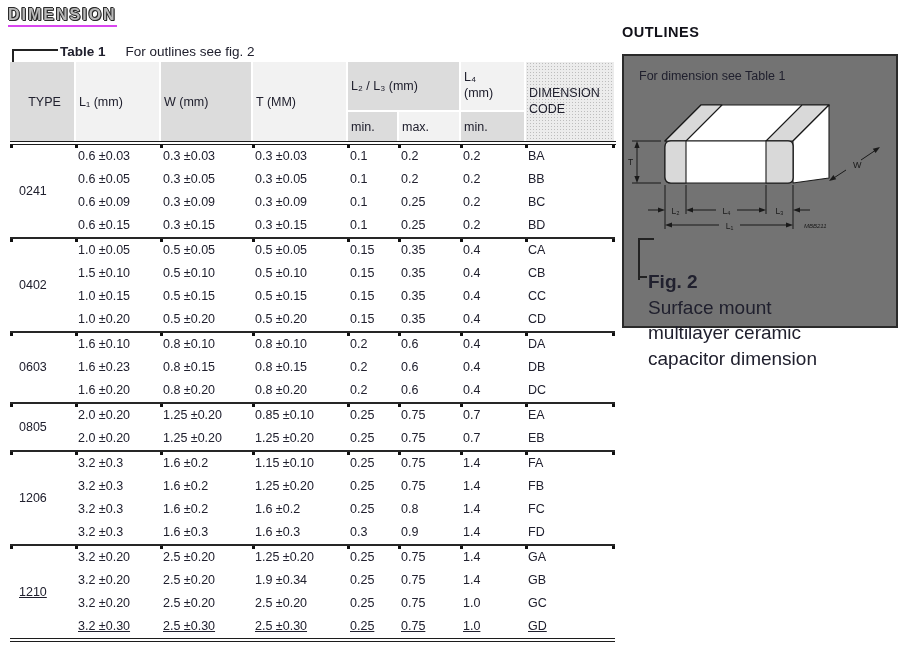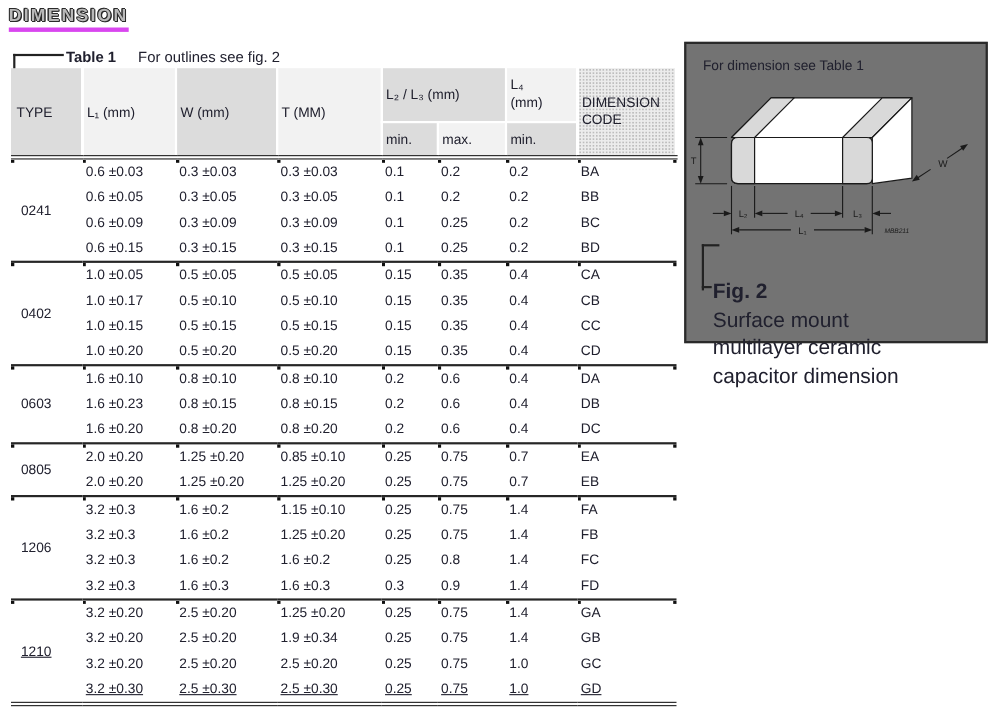--- a/index.html
+++ b/index.html
@@ -8,21 +8,21 @@
     background:#ffffff;color:#20202e;
     font-family:"Liberation Sans","DejaVu Sans",sans-serif;
   }
 
   
   .page-title{
     position:absolute;left:8px;top:6px;
     font-size:16px;font-weight:700;letter-spacing:2px;
     color:#b9b9b9;
     text-shadow:1px 0 #2a2a2a,-1px 0 #2a2a2a,0 1px #2a2a2a,0 -1px #2a2a2a,1px 1px #2a2a2a,-1px -1px #2a2a2a;
-    border-bottom:4px solid #d946ef;padding-bottom:1px;
+    border-bottom:2px solid #d946ef;padding-bottom:1px;
   }
 
   
   .caption-row{position:absolute;left:10px;top:42px;height:20px;width:600px;}
   .caption-bracket{
     position:absolute;left:2px;top:7px;width:44px;height:14px;
     border-left:2px solid #222;border-top:2px solid #222;
   }
   .caption-text{position:absolute;left:50px;top:2px;font-size:13.5px;}
   .caption-text b{font-weight:700;margin-right:20px;}
@@ -43,21 +43,21 @@
   thead th.light{background:#f2f2f2;}
   thead th.dots{
     background-color:#ececec;
     background-image:radial-gradient(#bdbdbd 0.8px,rgba(0,0,0,0) 0.9px);
     background-size:3px 3px;
   }
   thead tr.h1 th{height:48px;}
   thead tr.h2 th{height:29px;}
   thead th.span2{vertical-align:middle;}
   thead th.wrap{white-space:pre-line;line-height:1.25;}
-  thead th.pad{padding-left:5px;}
+  thead th.pad{padding-left:5px;text-align:center;}
   thead tr.h2 th, thead th[rowspan]{border-bottom:4px double #1c1c1c;}
   thead th.subgap{border-bottom:2px solid #fff;height:46px;}
 
   tbody td{height:23px;line-height:23px;}
   tbody td.type{padding-left:9px;vertical-align:middle;}
   tr.gs td{border-top:2px solid #262626;}
   tr.gs td,tr.gs0 td{
     background-image:linear-gradient(#101010,#101010);
     background-repeat:no-repeat;background-size:3px 3px;background-position:0 0;
   }
@@ -168,21 +168,21 @@
         <td class="type" rowspan="4">0402</td>
         <td>1.0 ±0.05</td>
         <td>0.5 ±0.05</td>
         <td>0.5 ±0.05</td>
         <td>0.15</td>
         <td>0.35</td>
         <td>0.4</td>
         <td>CA</td>
       </tr>
       <tr>
-        <td>1.0 ±0.17</td>
+        <td>1.5 ±0.10</td>
         <td>0.5 ±0.10</td>
         <td>0.5 ±0.10</td>
         <td>0.15</td>
         <td>0.35</td>
         <td>0.4</td>
         <td>CB</td>
       </tr>
       <tr>
         <td>1.0 ±0.15</td>
         <td>0.5 ±0.15</td>
@@ -319,20 +319,21 @@
         <td>2.5 ±0.30</td>
         <td>0.25</td>
         <td>0.75</td>
         <td>1.0</td>
         <td>GD</td>
       </tr>
     </tbody>
 </table>
 
 <div class="right-panel">
+  <div class="outlines-heading">OUTLINES</div>
   <div class="outlines-box">
     <div class="outlines-note">For dimension see Table 1</div>
 
     <svg class="fig-svg" width="264" height="146" viewBox="0 0 264 146">
       <g stroke="#1a1a1a" stroke-width="1.1" stroke-linejoin="round" stroke-linecap="round">
 
         <path d="M37,49 L73,13 L201,13 L165,49 Z" fill="#ffffff"></path>
 
         <path d="M37,49 L73,13 L94,13 L58,49 Z" fill="#d9d9d9"></path>
         <path d="M138,49 L174,13 L201,13 L165,49 Z" fill="#d9d9d9"></path>

